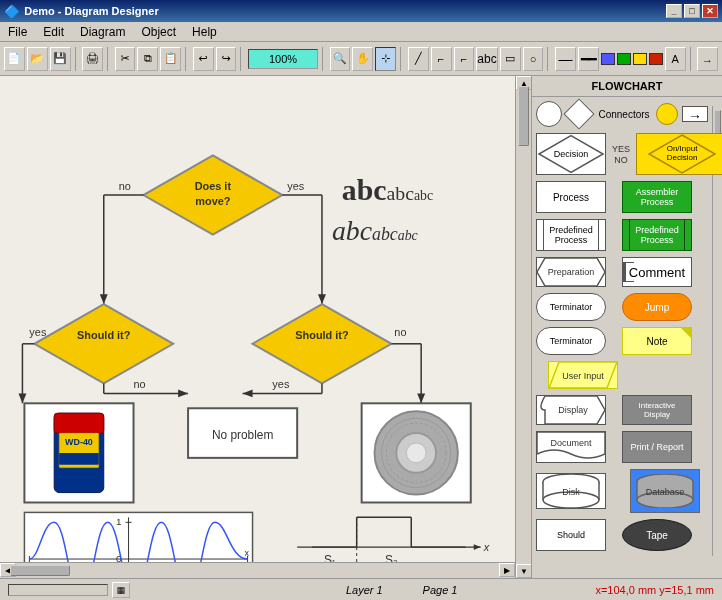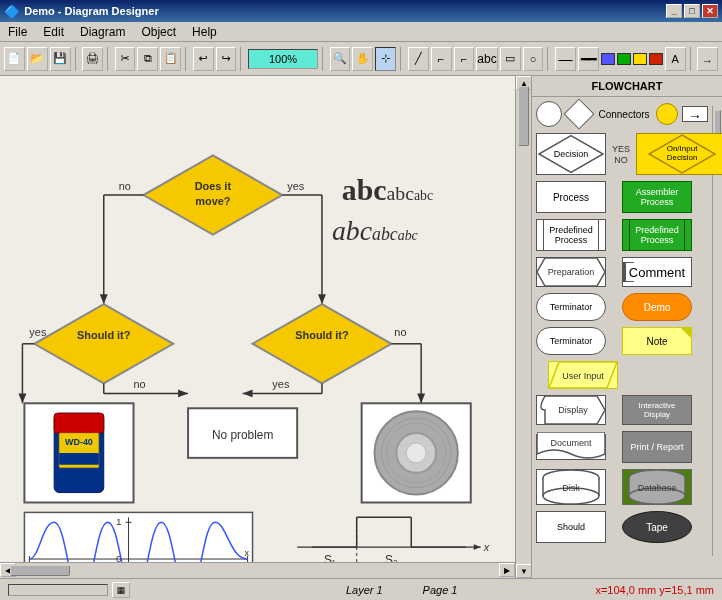--- a/index.html
+++ b/index.html
@@ -485,21 +485,21 @@
           <div style="position:absolute; left:0; top:4px; bottom:4px; width:3px; background:#555;"></div>
           <div style="position:absolute; left:3px; top:4px; width:8px; height:1px; background:#555;"></div>
           <div style="position:absolute; left:3px; bottom:4px; width:8px; height:1px; background:#555;"></div>
           Comment
         </div>
       </div>
 
       <div class="panel-row">
         <div class="panel-shape" style="width:70px; height:28px; border-radius:14px; display:flex; align-items:center; justify-content:center; font-size:9px;">Terminator</div>
         <div style="width:8px;"></div>
-        <div class="panel-shape panel-shape-orange" style="width:70px; height:28px; border-radius:14px; display:flex; align-items:center; justify-content:center; font-size:10px;">Demo</div>
+        <div class="panel-shape panel-shape-orange" style="width:70px; height:28px; border-radius:14px; display:flex; align-items:center; justify-content:center; font-size:10px;">Jump</div>
       </div>
 
       <div class="panel-row">
         <div class="panel-shape" style="width:70px; height:28px; border-radius:14px; display:flex; align-items:center; justify-content:center; font-size:9px;">Terminator</div>
         <div style="width:8px;"></div>
         <div class="panel-shape" style="width:70px; height:28px; background:#ffff88; border:1px solid #cccc00; display:flex; align-items:center; justify-content:center; font-size:10px; position:relative;">
           <div style="position:absolute; top:0; right:0; width:0; height:0; border-style:solid; border-width:0 10px 10px 0; border-color:transparent #cccc00 transparent transparent;"></div>
           Note
         </div>
       </div>
@@ -521,21 +521,21 @@
             <text x="36" y="17" text-anchor="middle" font-size="9" fill="#333">Display</text>
           </svg>
         </div>
         <div style="width:8px;"></div>
         <div class="panel-shape" style="width:70px; height:30px; background:#888; border:1px solid #555; display:flex; align-items:center; justify-content:center; font-size:8px; color:white; text-align:center;">
           Interactive<br>Display
         </div>
       </div>
 
       <div class="panel-row">
-        <div class="panel-shape" style="width:70px; height:26px; display:flex; align-items:center; justify-content:center; font-size:9px;">
+        <div class="panel-shape" style="width:70px; height:32px; display:flex; align-items:center; justify-content:center; font-size:9px;">
           <svg width="68" height="30" viewBox="0 0 68 30">
             <path d="M 0,0 L 68,0 L 68,22 Q 51,30 34,22 Q 17,14 0,22 Z" fill="white" stroke="#555" stroke-width="1.5"></path>
             <text x="34" y="14" text-anchor="middle" font-size="9" fill="#333">Document</text>
           </svg>
         </div>
         <div style="width:8px;"></div>
         <div class="panel-shape" style="width:70px; height:32px; background:#888; border:1px solid #555; display:flex; align-items:center; justify-content:center; font-size:9px; color:white; text-align:center;">
           Print / Report
         </div>
       </div>
@@ -545,21 +545,21 @@
           <svg width="60" height="34" viewBox="0 0 60 34">
             <ellipse cx="30" cy="8" rx="28" ry="8" fill="white" stroke="#555" stroke-width="1.5"></ellipse>
             <rect x="2" y="8" width="56" height="18" fill="white" stroke="#555" stroke-width="0"></rect>
             <line x1="2" y1="8" x2="2" y2="26" stroke="#555" stroke-width="1.5"></line>
             <line x1="58" y1="8" x2="58" y2="26" stroke="#555" stroke-width="1.5"></line>
             <ellipse cx="30" cy="26" rx="28" ry="8" fill="white" stroke="#555" stroke-width="1.5"></ellipse>
             <text x="30" y="21" text-anchor="middle" font-size="9" fill="#333">Disk</text>
           </svg>
         </div>
         <div style="width:8px;"></div>
-        <div class="panel-shape" style="width:70px; height:36px; background:#4d7c0f; border:1px solid #666; display:flex; align-items:center; justify-content:center;">
+        <div class="panel-shape" style="width:70px; height:44px; background:#3b82f6; border:1px solid #666; display:flex; align-items:center; justify-content:center;margin-left:8px;">
           <svg width="60" height="34" viewBox="0 0 60 34">
             <ellipse cx="30" cy="8" rx="28" ry="8" fill="#aaa" stroke="#666" stroke-width="1.5"></ellipse>
             <rect x="2" y="8" width="56" height="18" fill="#aaa" stroke="#aaa" stroke-width="0"></rect>
             <line x1="2" y1="8" x2="2" y2="26" stroke="#666" stroke-width="1.5"></line>
             <line x1="58" y1="8" x2="58" y2="26" stroke="#666" stroke-width="1.5"></line>
             <ellipse cx="30" cy="26" rx="28" ry="8" fill="#aaa" stroke="#666" stroke-width="1.5"></ellipse>
             <text x="30" y="21" text-anchor="middle" font-size="9" fill="#333">Database</text>
           </svg>
         </div>
       </div>

